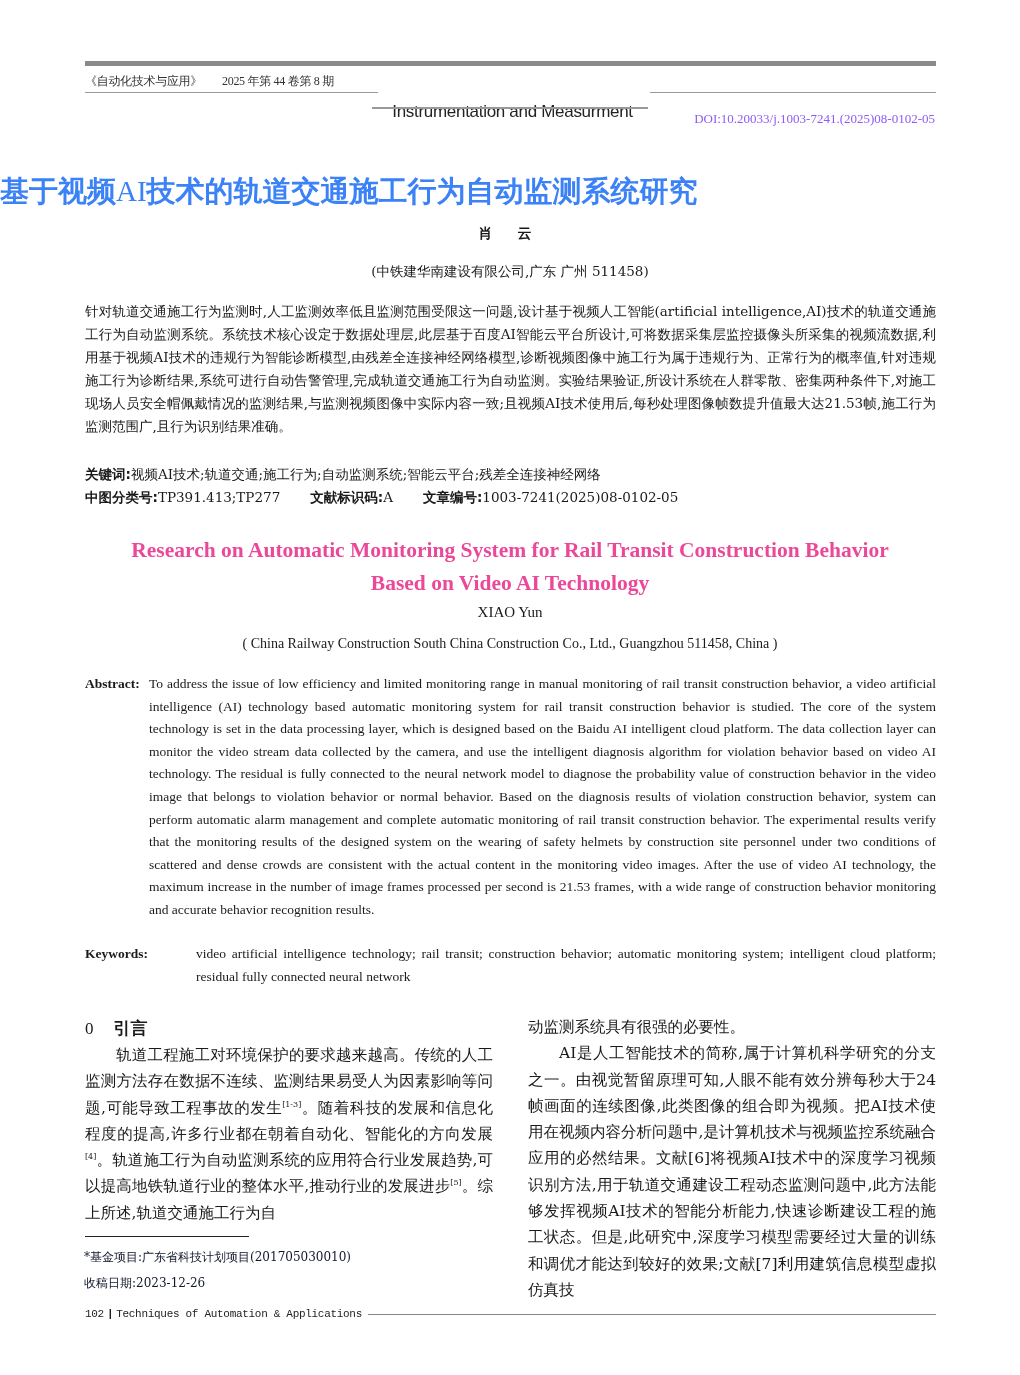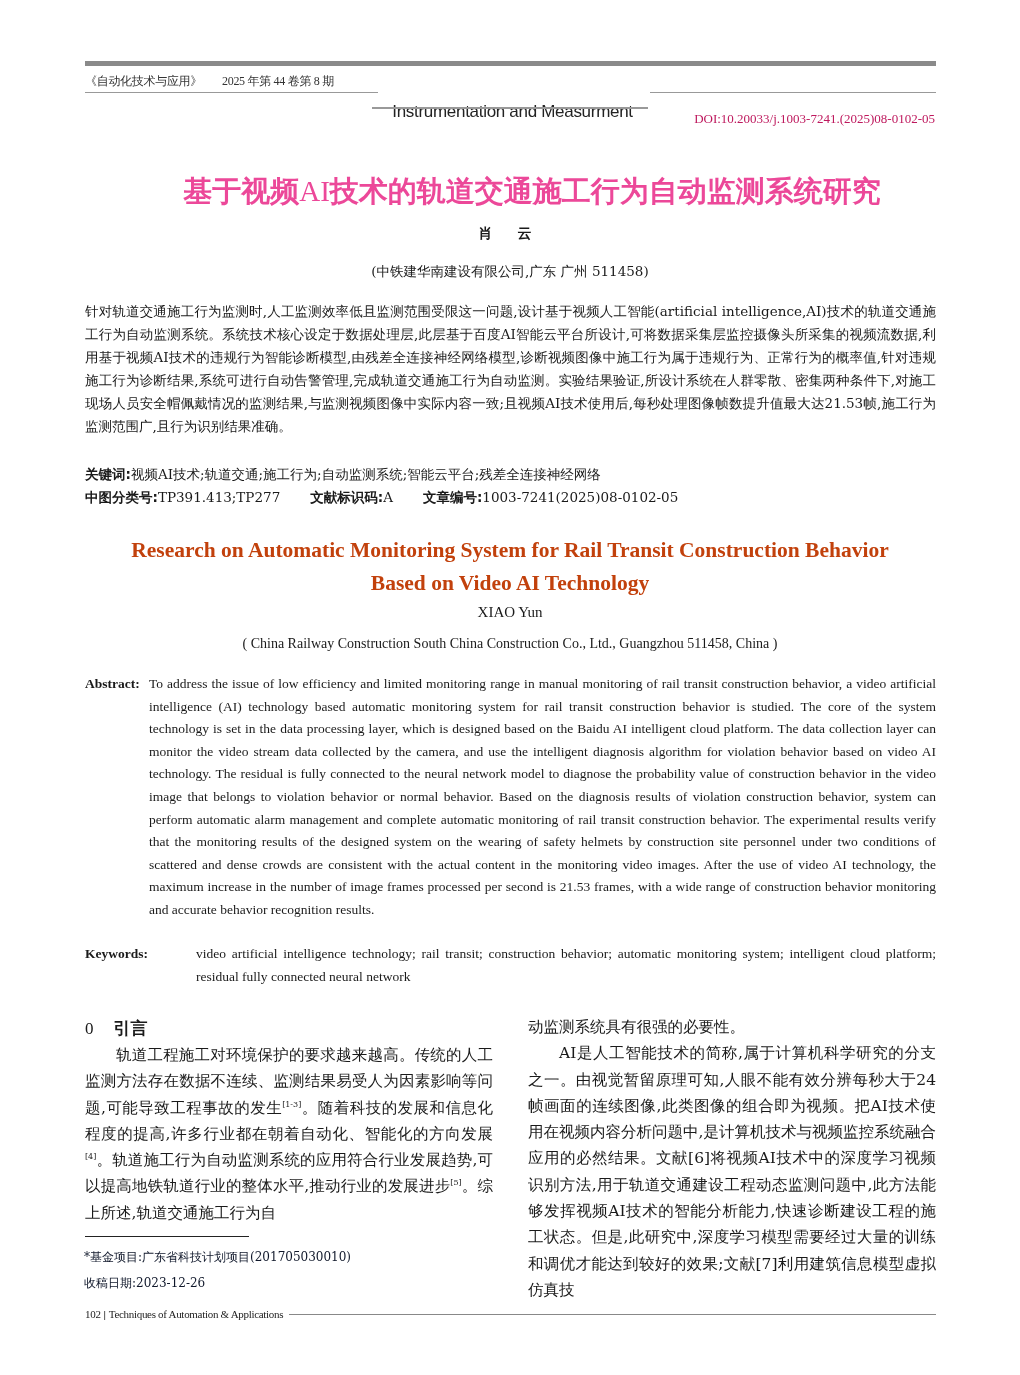--- a/index.html
+++ b/index.html
@@ -9,42 +9,42 @@
   
   .topbar { position: absolute; left: 85px; top: 61px; width: 851px; height: 5px; background: #8a8a8a; }
   .journal-left { position: absolute; left: 85px; top: 73px; font-family: "Liberation Sans", "DejaVu Sans", sans-serif; font-size: 12px; color: #333; white-space: nowrap; letter-spacing: -0.3px; }
   .journal-left .issue { margin-left: 20px; font-family: "Liberation Serif", serif; margin-top: 36px; }
   .line-left { position: absolute; left: 85px; top: 92px; width: 293px; height: 1px; background: #999; }
   .line-right { position: absolute; left: 650px; top: 92px; width: 286px; height: 1px; background: #999; }
   .center-title { position: absolute; left: 380px; top: 66px; width: 265px; text-align: center; }
   .center-title .cn { font-family: "DejaVu Sans", sans-serif; font-size: 20px; letter-spacing: 4px; color: #222; line-height: 24px; }
   .center-title .en { font-family: "Liberation Sans", sans-serif; font-size: 17px; color: #222; line-height: 12px; letter-spacing: -0.3px; margin-top: 40px; }
   .line-center { position: absolute; left: 372px; top: 107px; width: 276px; height: 2px; background: #999; }
-  .doi { position: absolute; right: 85px; top: 111px; font-family: "Liberation Serif", serif; font-size: 13px; color: #be185d; white-space: nowrap; }
+  .doi { position: absolute; right: 85px; top: 111px; font-family: "Liberation Serif", serif; font-size: 13px; color: #8b5cf6; white-space: nowrap; }
 
   
-  .cn-title { position: absolute; left: 0; width: 1020px; top: 172px; text-align: center; font-family: "DejaVu Sans", sans-serif; font-weight: bold; font-size: 29px; color: #ec4899; letter-spacing: 0px; padding-left: 44px; }
+  .cn-title { position: absolute; left: 0; width: 1020px; top: 172px; font-family: "DejaVu Sans", sans-serif; font-weight: bold; font-size: 29px; color: #3b82f6; letter-spacing: 0px; }
   .cn-title .ai { font-family: "Liberation Serif", serif; font-weight: normal; }
   .cn-author { position: absolute; left: 0; width: 1020px; top: 225px; text-align: center; font-family: "DejaVu Sans", sans-serif; font-weight: bold; font-size: 14px; letter-spacing: 10px; }
   .cn-affil { position: absolute; left: 0; width: 1020px; top: 263px; text-align: center; font-size: 13.5px; }
 
   
   .cn-abs { position: absolute; left: 85px; top: 300px; width: 851px; font-size: 13.5px; line-height: 23px; text-align: justify; }
   .cn-abs .lbl { font-family: "DejaVu Sans", sans-serif; font-weight: bold; }
   .hang { display: flex; }
   .hang .lbl { flex: 0 0 auto; white-space: nowrap; }
   .hang .body { flex: 1; text-align: justify; }
   .cn-meta { position: absolute; left: 85px; width: 851px; font-size: 13.5px; line-height: 22px; white-space: nowrap; }
   .cn-meta .lbl { font-family: "DejaVu Sans", sans-serif; font-weight: bold; }
   .kw-cn { top: 463px; }
   .cls-cn { top: 486px; }
   .cls-cn .gap { display: inline-block; width: 30px; }
 
   
-  .en-title { position: absolute; left: 0; width: 1020px; top: 534px; text-align: center; font-family: "Liberation Serif", serif; font-weight: bold; font-size: 21.5px; line-height: 33px; color: #c2410c; }
+  .en-title { position: absolute; left: 0; width: 1020px; top: 534px; text-align: center; font-family: "Liberation Serif", serif; font-weight: bold; font-size: 21.5px; line-height: 33px; color: #ec4899; }
   .en-author { position: absolute; left: 0; width: 1020px; top: 604px; text-align: center; font-family: "Liberation Serif", serif; font-size: 15px; }
   .en-affil { position: absolute; left: 0; width: 1020px; top: 636px; text-align: center; font-family: "Liberation Serif", serif; font-size: 14px; }
 
   .en-abs { position: absolute; left: 85px; top: 673px; width: 851px; font-family: "Liberation Serif", serif; font-size: 13.5px; line-height: 22.6px; }
   .en-abs .lbl { font-weight: bold; width: 64px; }
   .en-kw { position: absolute; left: 85px; top: 943px; width: 851px; font-family: "Liberation Serif", serif; font-size: 13.5px; line-height: 22.6px; gap: 37px; }
   .en-kw .lbl { font-weight: bold; width: 74px; }
 
   
   .col { position: absolute; width: 408px; font-size: 15.5px; line-height: 26.3px; text-align: justify; }
@@ -54,21 +54,21 @@
   .sec-head .num { font-family: "Liberation Serif", serif; font-size: 17px; margin-right: 20px; }
   .sec-head .title { font-family: "DejaVu Sans", sans-serif; font-weight: bold; }
   .para { text-indent: 2em; }
   sup { font-size: 8px; vertical-align: 6px; line-height: 0; }
 
   .fn-sep { position: absolute; left: 85px; top: 1236px; width: 164px; height: 1px; background: #222; }
   .fn { position: absolute; left: 84px; font-size: 12px; color: #0f172a; white-space: nowrap; }
   .fn1 { top: 1249px; }
   .fn2 { top: 1275px; }
 
-  .footer { position: absolute; left: 85px; top: 1308px; width: 851px; display: flex; align-items: center; font-family: Liberation Serif, serif; font-size: 11px; color: #222; letter-spacing: -0.3px; white-space: nowrap; }
+  .footer { position: absolute; left: 85px; top: 1308px; width: 851px; display: flex; align-items: center; font-family: Liberation Mono, monospace; font-size: 11px; color: #222; letter-spacing: -0.3px; white-space: nowrap; }
   .footer .bar { font-weight: bold; margin: 0 3px; }
   .footer .rule { flex: 1; height: 1px; background: #888; margin-left: 6px; }
 </style>
 </head>
 <body>
 
 <div class="topbar"></div>
 <div class="journal-left">
   <span>《自动化技术与应用》</span><span class="issue">2025 年第 44 卷第 8 期</span>
 </div>

